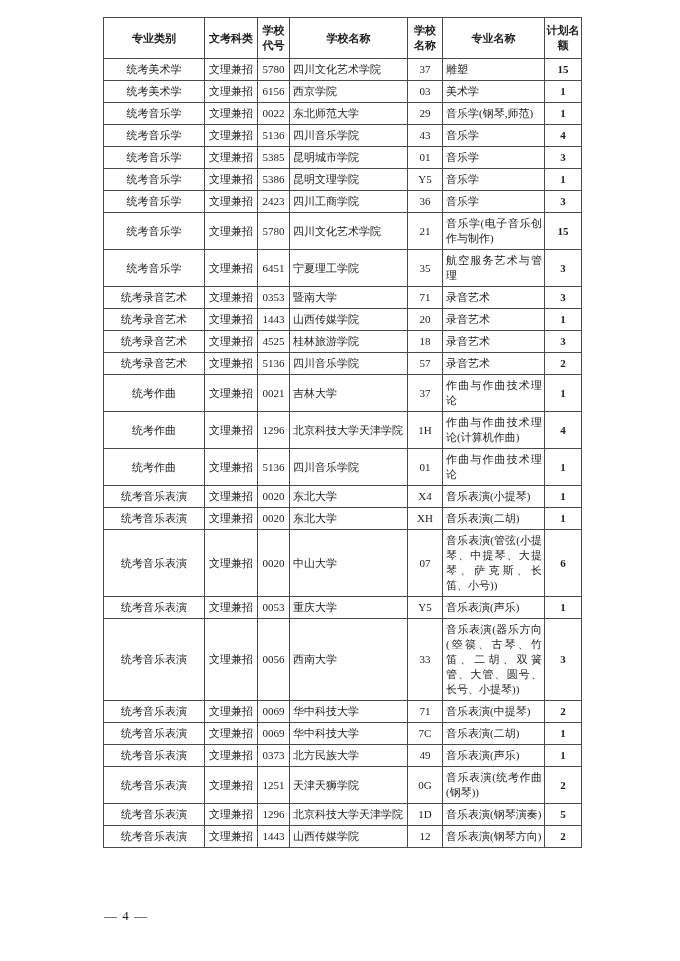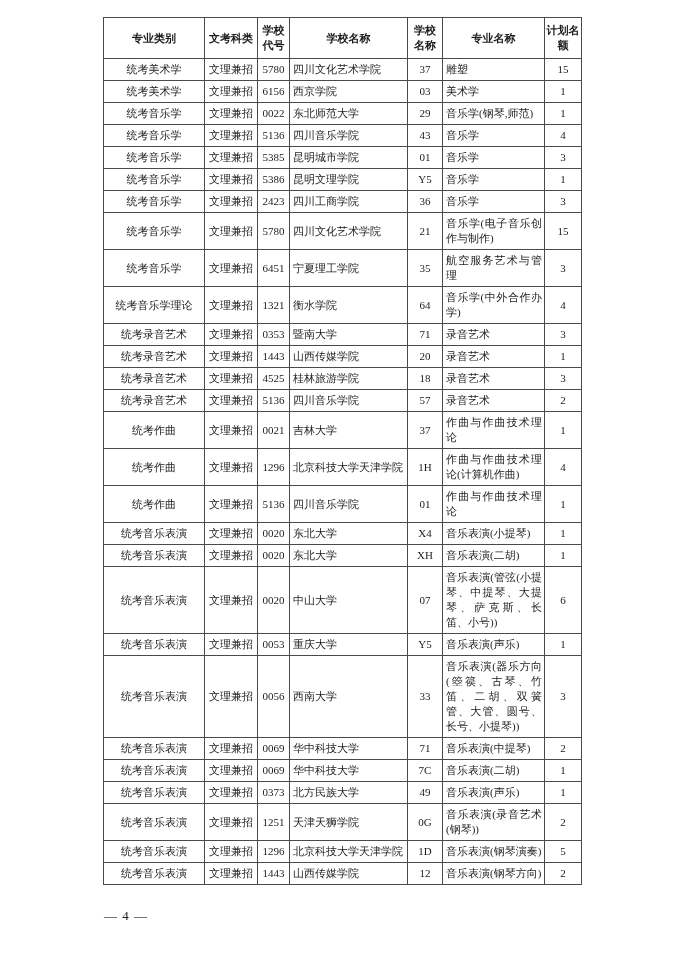--- a/index.html
+++ b/index.html
@@ -47,21 +47,21 @@
     font-weight: bold;
     padding: 5px 1px;
   }
   td.align-left {
     text-align: justify;
     text-align-last: left;
     padding-left: 3px;
     padding-right: 2px;
   }
   td.quota {
-    font-weight: normal;
+    font-weight: bold;
   }
   .footer-page-num {
     position: absolute;
     left: 104px;
     top: 908px;
     font-size: 13px;
     letter-spacing: 1px;
     color: #1c1c1c;
   }
 </style>
@@ -168,29 +168,20 @@
           <tr>
             <td>统考音乐学</td>
             <td>文理兼招</td>
             <td>6451</td>
             <td class="align-left">宁夏理工学院</td>
             <td>35</td>
             <td class="align-left">航空服务艺术与管理</td>
             <td class="quota">3</td>
           </tr>
           <tr>
-            <td>统考音乐学理论</td>
-            <td>文理兼招</td>
-            <td>1321</td>
-            <td class="align-left">衡水学院</td>
-            <td>64</td>
-            <td class="align-left">音乐学(中外合作办学)</td>
-            <td class="quota">4</td>
-          </tr>
-          <tr>
             <td>统考录音艺术</td>
             <td>文理兼招</td>
             <td>0353</td>
             <td class="align-left">暨南大学</td>
             <td>71</td>
             <td class="align-left">录音艺术</td>
             <td class="quota">3</td>
           </tr>
           <tr>
             <td>统考录音艺术</td>
@@ -317,21 +308,21 @@
             <td>49</td>
             <td class="align-left">音乐表演(声乐)</td>
             <td class="quota">1</td>
           </tr>
           <tr>
             <td>统考音乐表演</td>
             <td>文理兼招</td>
             <td>1251</td>
             <td class="align-left">天津天狮学院</td>
             <td>0G</td>
-            <td class="align-left">音乐表演(录音艺术(钢琴))</td>
+            <td class="align-left">音乐表演(统考作曲(钢琴))</td>
             <td class="quota">2</td>
           </tr>
           <tr>
             <td>统考音乐表演</td>
             <td>文理兼招</td>
             <td>1296</td>
             <td class="align-left">北京科技大学天津学院</td>
             <td>1D</td>
             <td class="align-left">音乐表演(钢琴演奏)</td>
             <td class="quota">5</td>

